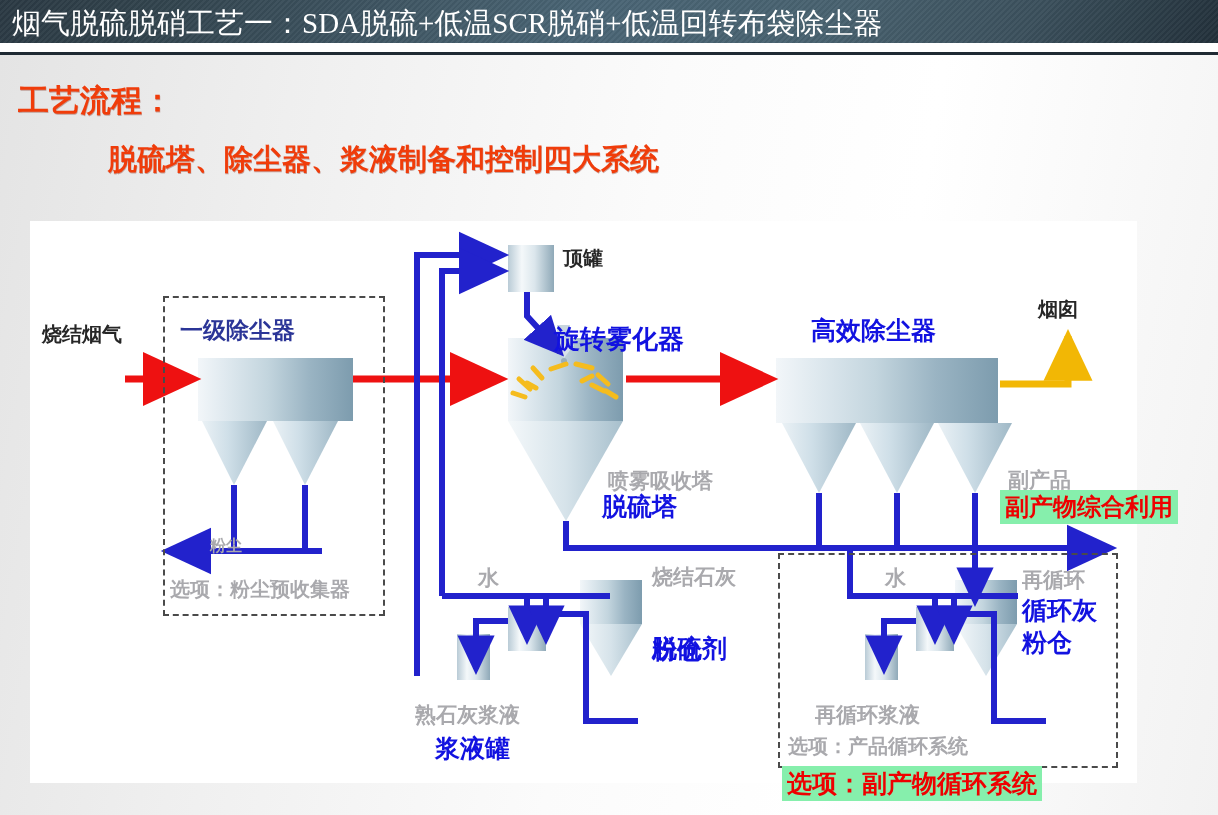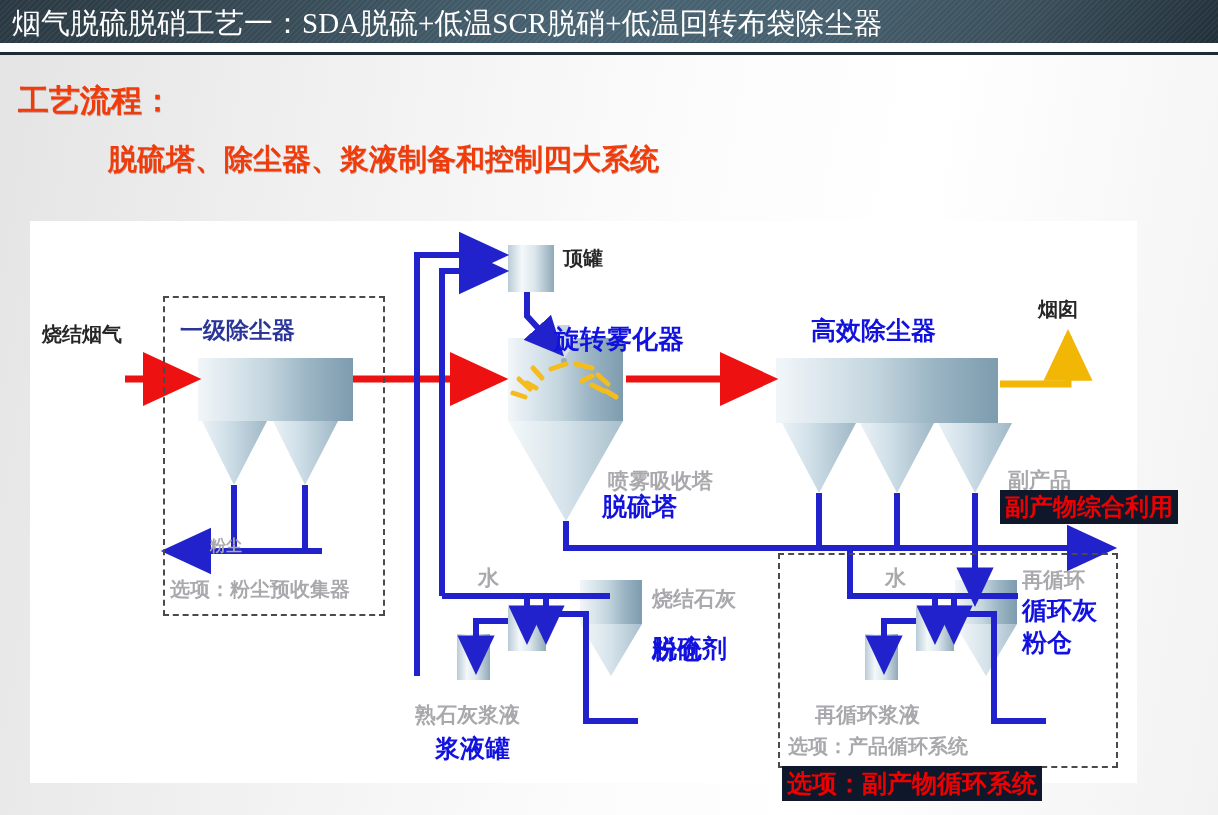--- a/index.html
+++ b/index.html
@@ -53,21 +53,21 @@
     background:#ffffff;
   }
 
   .lbl{position:absolute;white-space:nowrap;font-family:"DejaVu Sans",sans-serif;}
   .lbl-blue{color:#1212e0;font-weight:bold;}
   .lbl-navy{color:#2b3597;font-weight:bold;}
   .lbl-black{color:#262626;font-weight:bold;font-family:"DejaVu Serif",serif;}
   .lbl-grey{color:#a9a9ad;font-weight:bold;font-family:"DejaVu Serif",serif;}
   .lbl-red{color:#ee0000;font-weight:bold;}
 
-  .redbg{background:#0f172a;padding:1px 5px;}
+  .redbg{background:#86efac;padding:1px 5px;}
 
   
   .dashbox{position:absolute;border:2px dashed #4a4a4a;box-sizing:border-box;}
 
   
   .body-rect{
     position:absolute;
     background:linear-gradient(90deg,#f2f6f9 0%,#dfe9ef 18%,#c3d5de 45%,#9ab4c3 72%,#7d9cae 100%);
   }
   .tank-sm{
@@ -245,21 +245,21 @@
   <div class="lbl lbl-grey" style="left:978px;top:245px;font-size:21px;">副产品</div>
 
   <div class="lbl lbl-red redbg" style="left:970px;top:269px;font-size:24px;">副产物综合利用</div>
 
   <div class="lbl lbl-grey" style="left:448px;top:343px;font-size:21px;">水</div>
 
   <div class="lbl lbl-grey" style="left:385px;top:480px;font-size:21px;">熟石灰浆液</div>
 
   <div class="lbl lbl-blue" style="left:405px;top:511px;font-size:25px;">浆液罐</div>
 
-  <div class="lbl lbl-grey" style="left:622px;top:364px;font-size:21px;">烧结石灰</div>
+  <div class="lbl lbl-grey" style="left:622px;top:342px;font-size:21px;">烧结石灰</div>
 
   <div class="lbl lbl-blue" style="left:622px;top:380px;font-size:25px;margin-top:31px;">脱硫剂</div>
   <div class="lbl lbl-blue" style="left:622px;top:412px;font-size:25px;">粉仓</div>
 
   <div class="lbl lbl-grey" style="left:855px;top:343px;font-size:21px;">水</div>
 
   <div class="lbl lbl-grey" style="left:785px;top:480px;font-size:21px;">再循环浆液</div>
 
   <div class="lbl lbl-grey" style="left:758px;top:512px;font-size:20px;">选项：产品循环系统</div>
 

